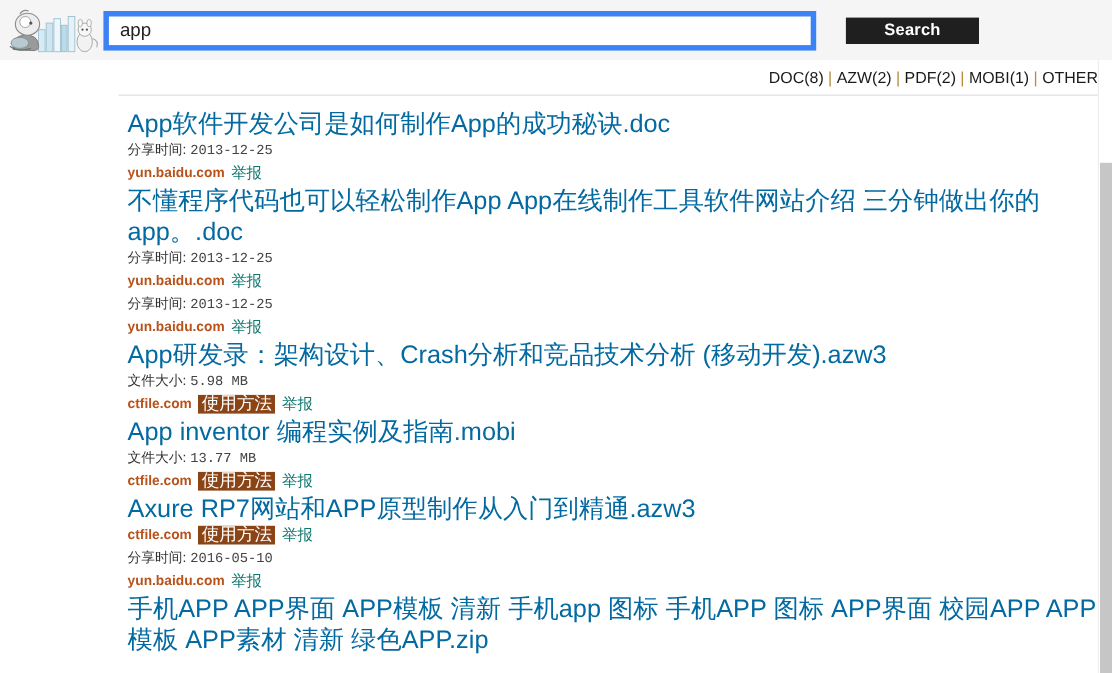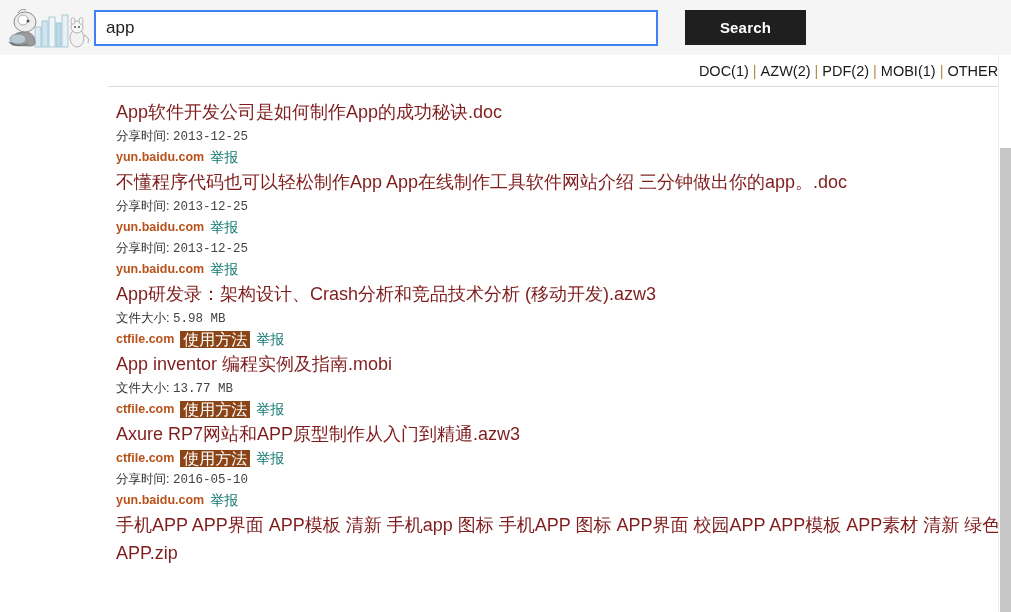--- a/index.html
+++ b/index.html
@@ -31,36 +31,36 @@
     display: flex;
     align-items: center;
     justify-content: center;
   }
   .search-form {
     display: flex;
     align-items: center;
     flex: 1 1 auto;
   }
   .search-input {
-    width: 564px;
+    width: 648px;
     height: 36px;
     box-sizing: border-box;
-    border: 2px solid #3b82f6;
+    border: 5px solid #3b82f6;
     background: #ffffff;
     font-family: "Liberation Sans", "DejaVu Sans", sans-serif;
     font-size: 17px;
     color: #222222;
     padding: 0 10px;
     outline: none;
     border-radius: 0;
   }
   .search-button {
     margin-left: 27px;
     width: 121px;
-    height: 35px;
+    height: 24px;
     background: #1f1f1f;
     color: #ffffff;
     border: none;
     font-family: "Liberation Sans", "DejaVu Sans", sans-serif;
     font-size: 15px;
     font-weight: bold;
     cursor: pointer;
     letter-spacing: 0.2px;
   }
 
@@ -98,23 +98,23 @@
 
   
   .results {
     padding-left: 116px;
     padding-top: 6px;
   }
   .result-item {
     margin-bottom: 1px;
   }
   .result-title {
-    font-size: 18px;
+    font-size: 23px;
     line-height: 28px;
-    color: #7f1d1d;
+    color: #0369a1;
     cursor: pointer;
     margin: 0;
     font-weight: normal;
   }
   .result-meta {
     font-size: 12.5px;
     line-height: 20px;
     color: #333333;
     margin: 0;
   }
@@ -203,21 +203,21 @@
       <ellipse cx="14" cy="34" rx="8" ry="5" fill="#b9c9cf" stroke="#7f969d" stroke-width="0.9"></ellipse>
     </svg>
   </div>
   <div class="search-form">
     <input class="search-input" type="text" value="app" style="">
     <button class="search-button">Search</button>
   </div>
 </div>
 
 <div class="filter-wrap">
-  <div class="filter-bar" id="filter-bar"><span class="filter-item">DOC(1)</span><span class="filter-sep">|</span><span class="filter-item">AZW(2)</span><span class="filter-sep">|</span><span class="filter-item">PDF(2)</span><span class="filter-sep">|</span><span class="filter-item">MOBI(1)</span><span class="filter-sep">|</span><span class="filter-item">OTHER(</span></div>
+  <div class="filter-bar" id="filter-bar"><span class="filter-item">DOC(8)</span><span class="filter-sep">|</span><span class="filter-item">AZW(2)</span><span class="filter-sep">|</span><span class="filter-item">PDF(2)</span><span class="filter-sep">|</span><span class="filter-item">MOBI(1)</span><span class="filter-sep">|</span><span class="filter-item">OTHER(</span></div>
   <div class="divider"></div>
 </div>
 
 <div class="results" id="results-list">
     <div class="result-item">
       <div class="result-title">App软件开发公司是如何制作App的成功秘诀.doc</div>
       <div class="result-meta"><span>分享时间: </span><span class="meta-value">2013-12-25</span></div>
       <div class="result-source">
         <span class="source-link">yun.baidu.com</span>
         <span class="report-link">举报</span>

